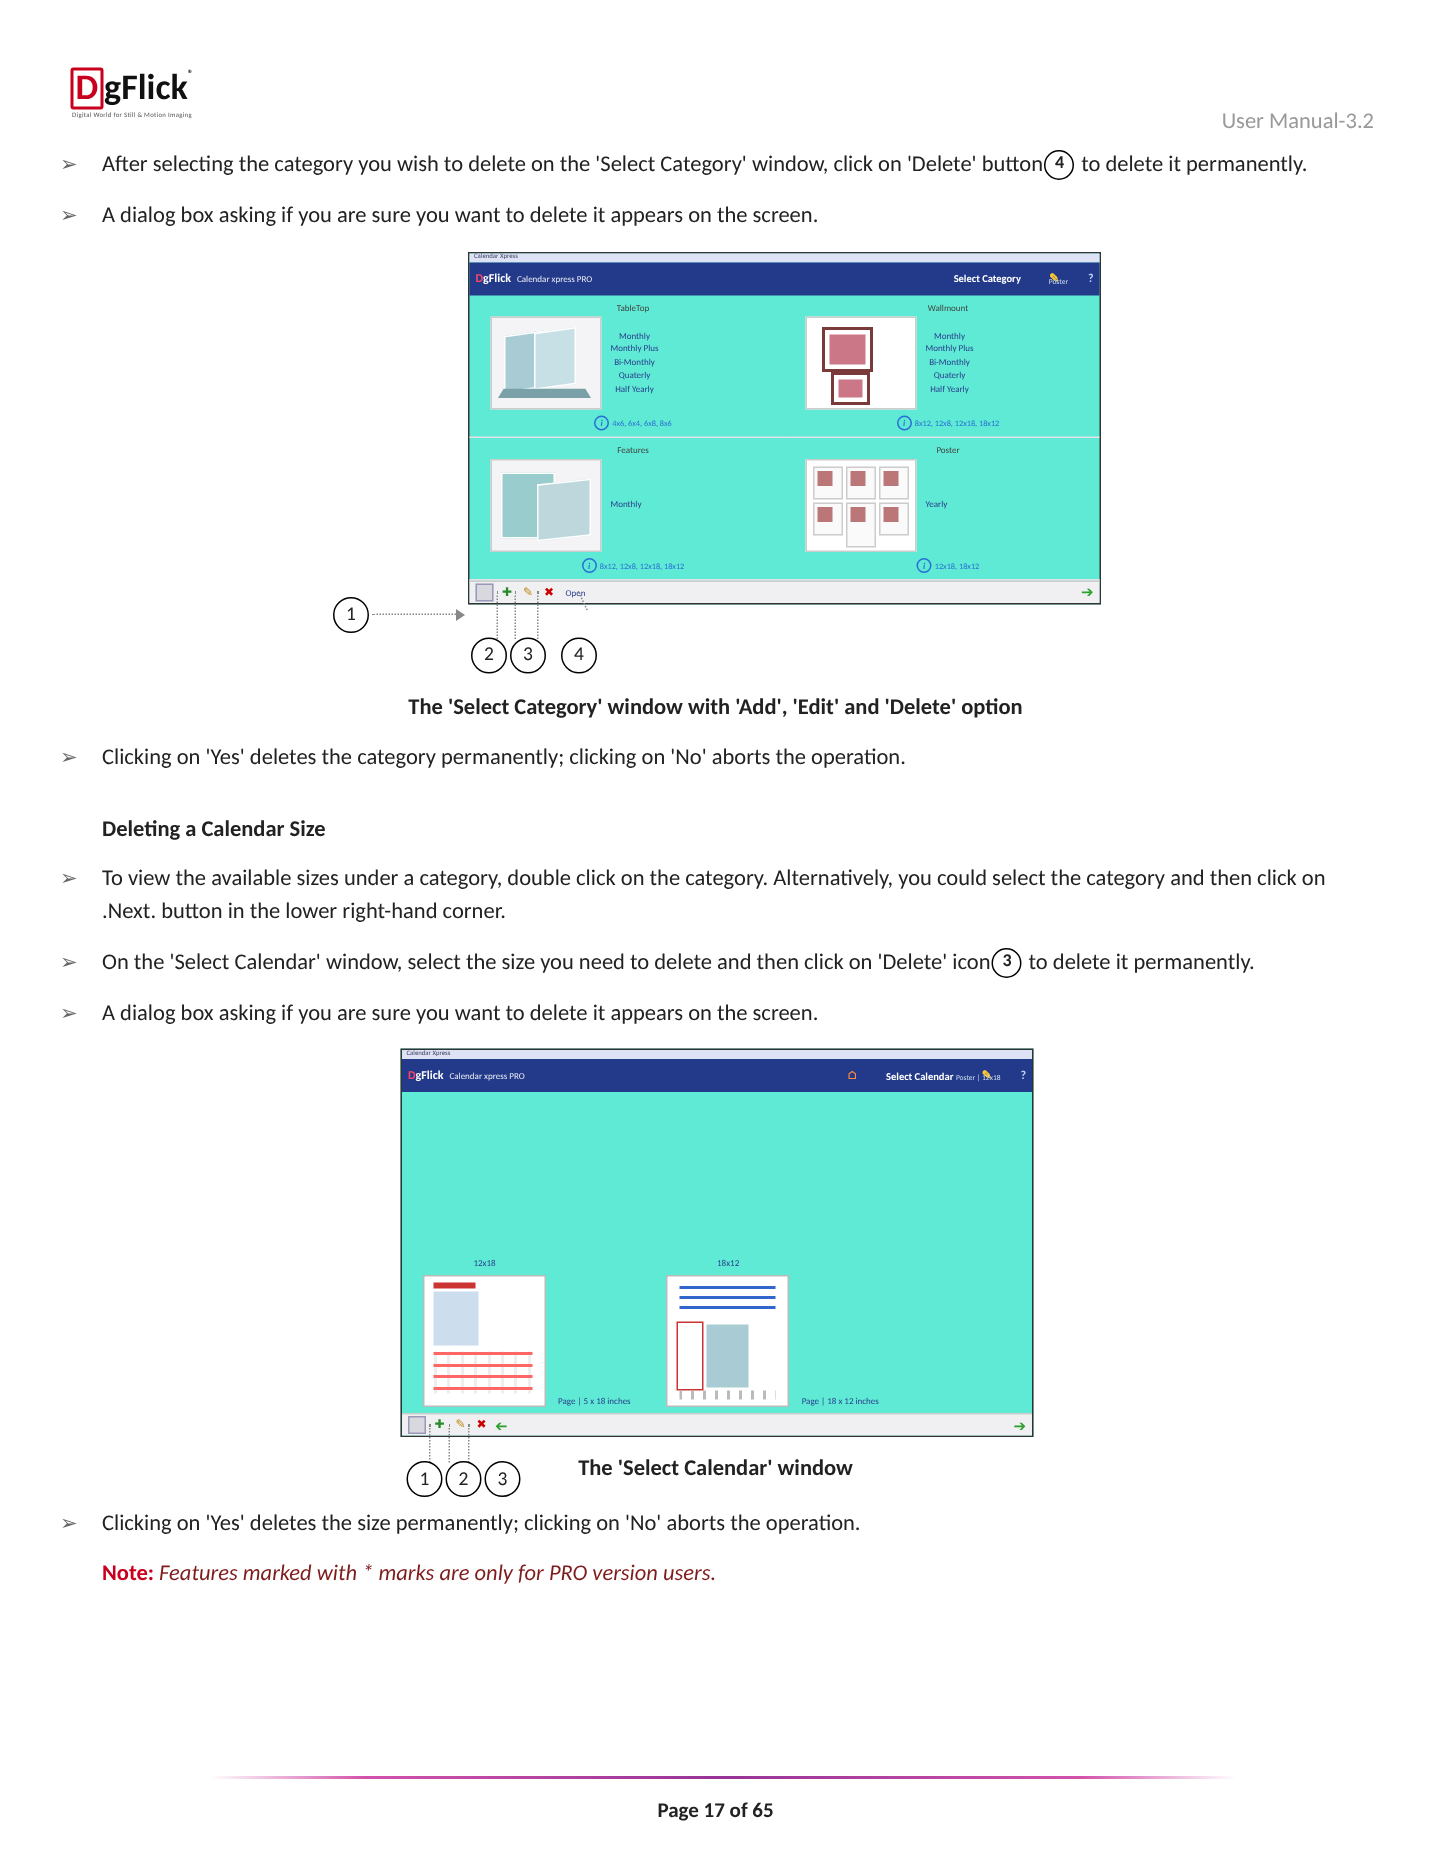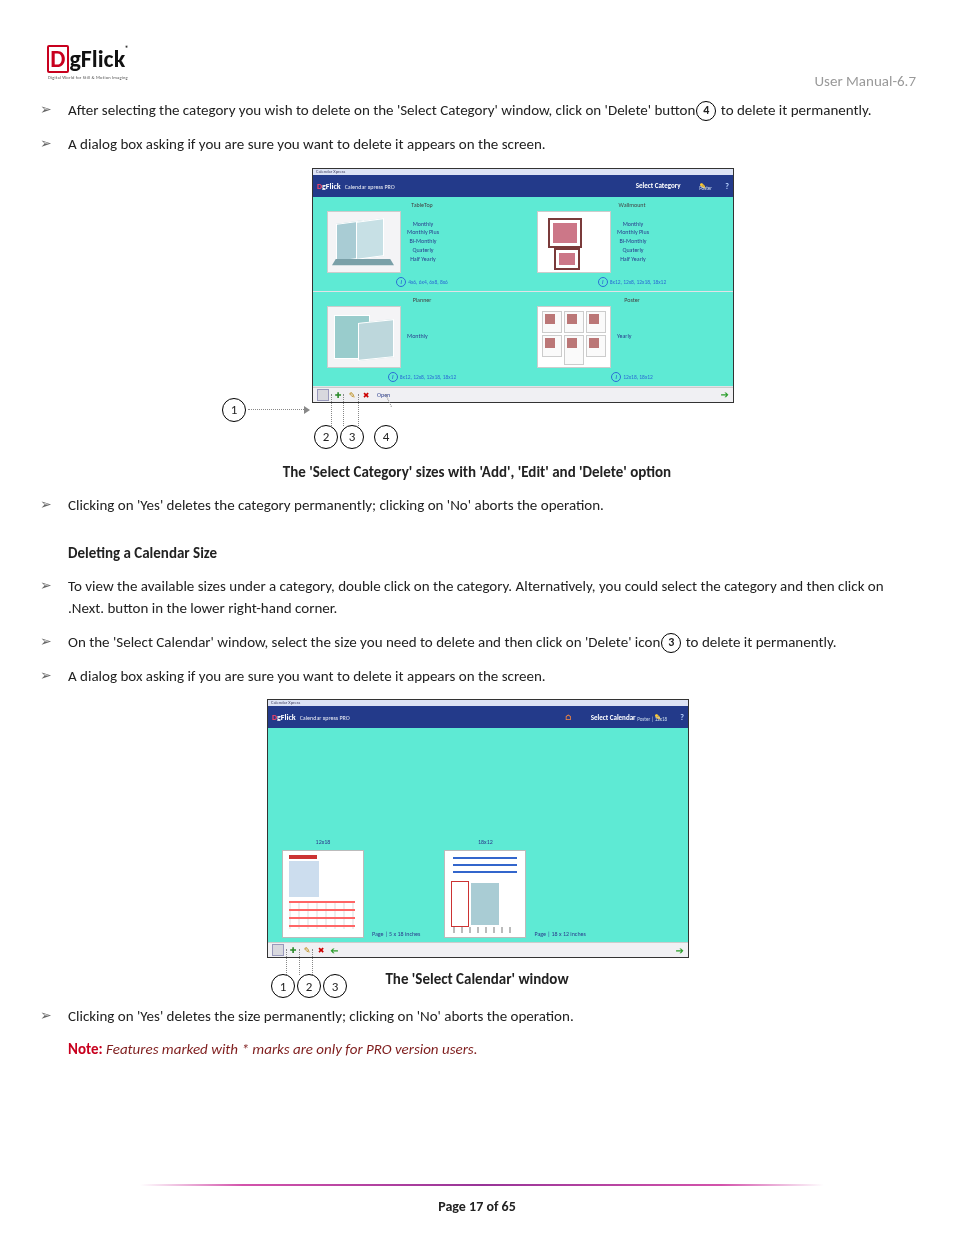--- a/index.html
+++ b/index.html
@@ -249,21 +249,21 @@
 </style>
 </head>
 <body>
 
 <div class="page">
   <div class="header-row">
     <div class="logo-box">
       <div class="logo-text"><span class="logo-d">D</span><span class="logo-g">g</span><span class="logo-flick">Flick</span><span style="font-size:7px; vertical-align:top; color:#111;">®</span></div>
       <div class="logo-sub">Digital World for Still &amp; Motion Imaging</div>
     </div>
-    <div class="header-right">User Manual-6.7</div>
+    <div class="header-right">User Manual-3.2</div>
   </div>
 
   <ul class="bullet-list">
     <li>
       <span>After selecting the category you wish to delete on the 'Select Category' window, click on 'Delete' button</span><span class="circled">4</span><span> to delete it permanently.</span>
     </li>
     <li>
       <span>A dialog box asking if you are sure you want to delete it appears on the screen.</span>
     </li>
   </ul>
@@ -326,21 +326,21 @@
                 <div>Monthly</div>
                 <div>Monthly Plus</div>
                 <div>Bi-Monthly</div>
                 <div>Quaterly</div>
                 <div>Half Yearly</div>
               </div>
             </div>
             <div class="sizes-line"><span class="info-ico">i</span><span>8x12, 12x8, 12x18, 18x12</span></div>
           </div>
           <div class="cat-cell">
-            <div class="cat-title">Planner</div>
+            <div class="cat-title">Features</div>
             <div class="cat-body">
               <div class="thumb planner">
                   <div class="frame"></div>
                   <div class="frame2"></div>
                 </div>
               <div class="mini-list">
                 <div>Monthly</div>
               </div>
             </div>
             <div class="sizes-line"><span class="info-ico">i</span><span>8x12, 12x8, 12x18, 18x12</span></div>
@@ -393,21 +393,21 @@
           <span>2</span>
         </div>
       <div class="co-circle" style="left:118px; top:22px;">
           <span>3</span>
         </div>
       <div class="co-circle" style="left:152px; top:22px;">
           <span>4</span>
         </div>
       <div class="co-dotted" style="left:163px; top:-9px; height:14px; transform:rotate(-25deg); transform-origin:top;"></div>
     </div>
-    <div class="fig-caption">The 'Select Category' sizes with 'Add', 'Edit' and 'Delete' option</div>
+    <div class="fig-caption">The 'Select Category' window with 'Add', 'Edit' and 'Delete' option</div>
   </div>
 
   <ul class="bullet-list">
     <li>
       <span>Clicking on 'Yes' deletes the category permanently; clicking on 'No' aborts the operation.</span>
     </li>
   </ul>
 
   <div class="subheading">Deleting a Calendar Size</div>
 

